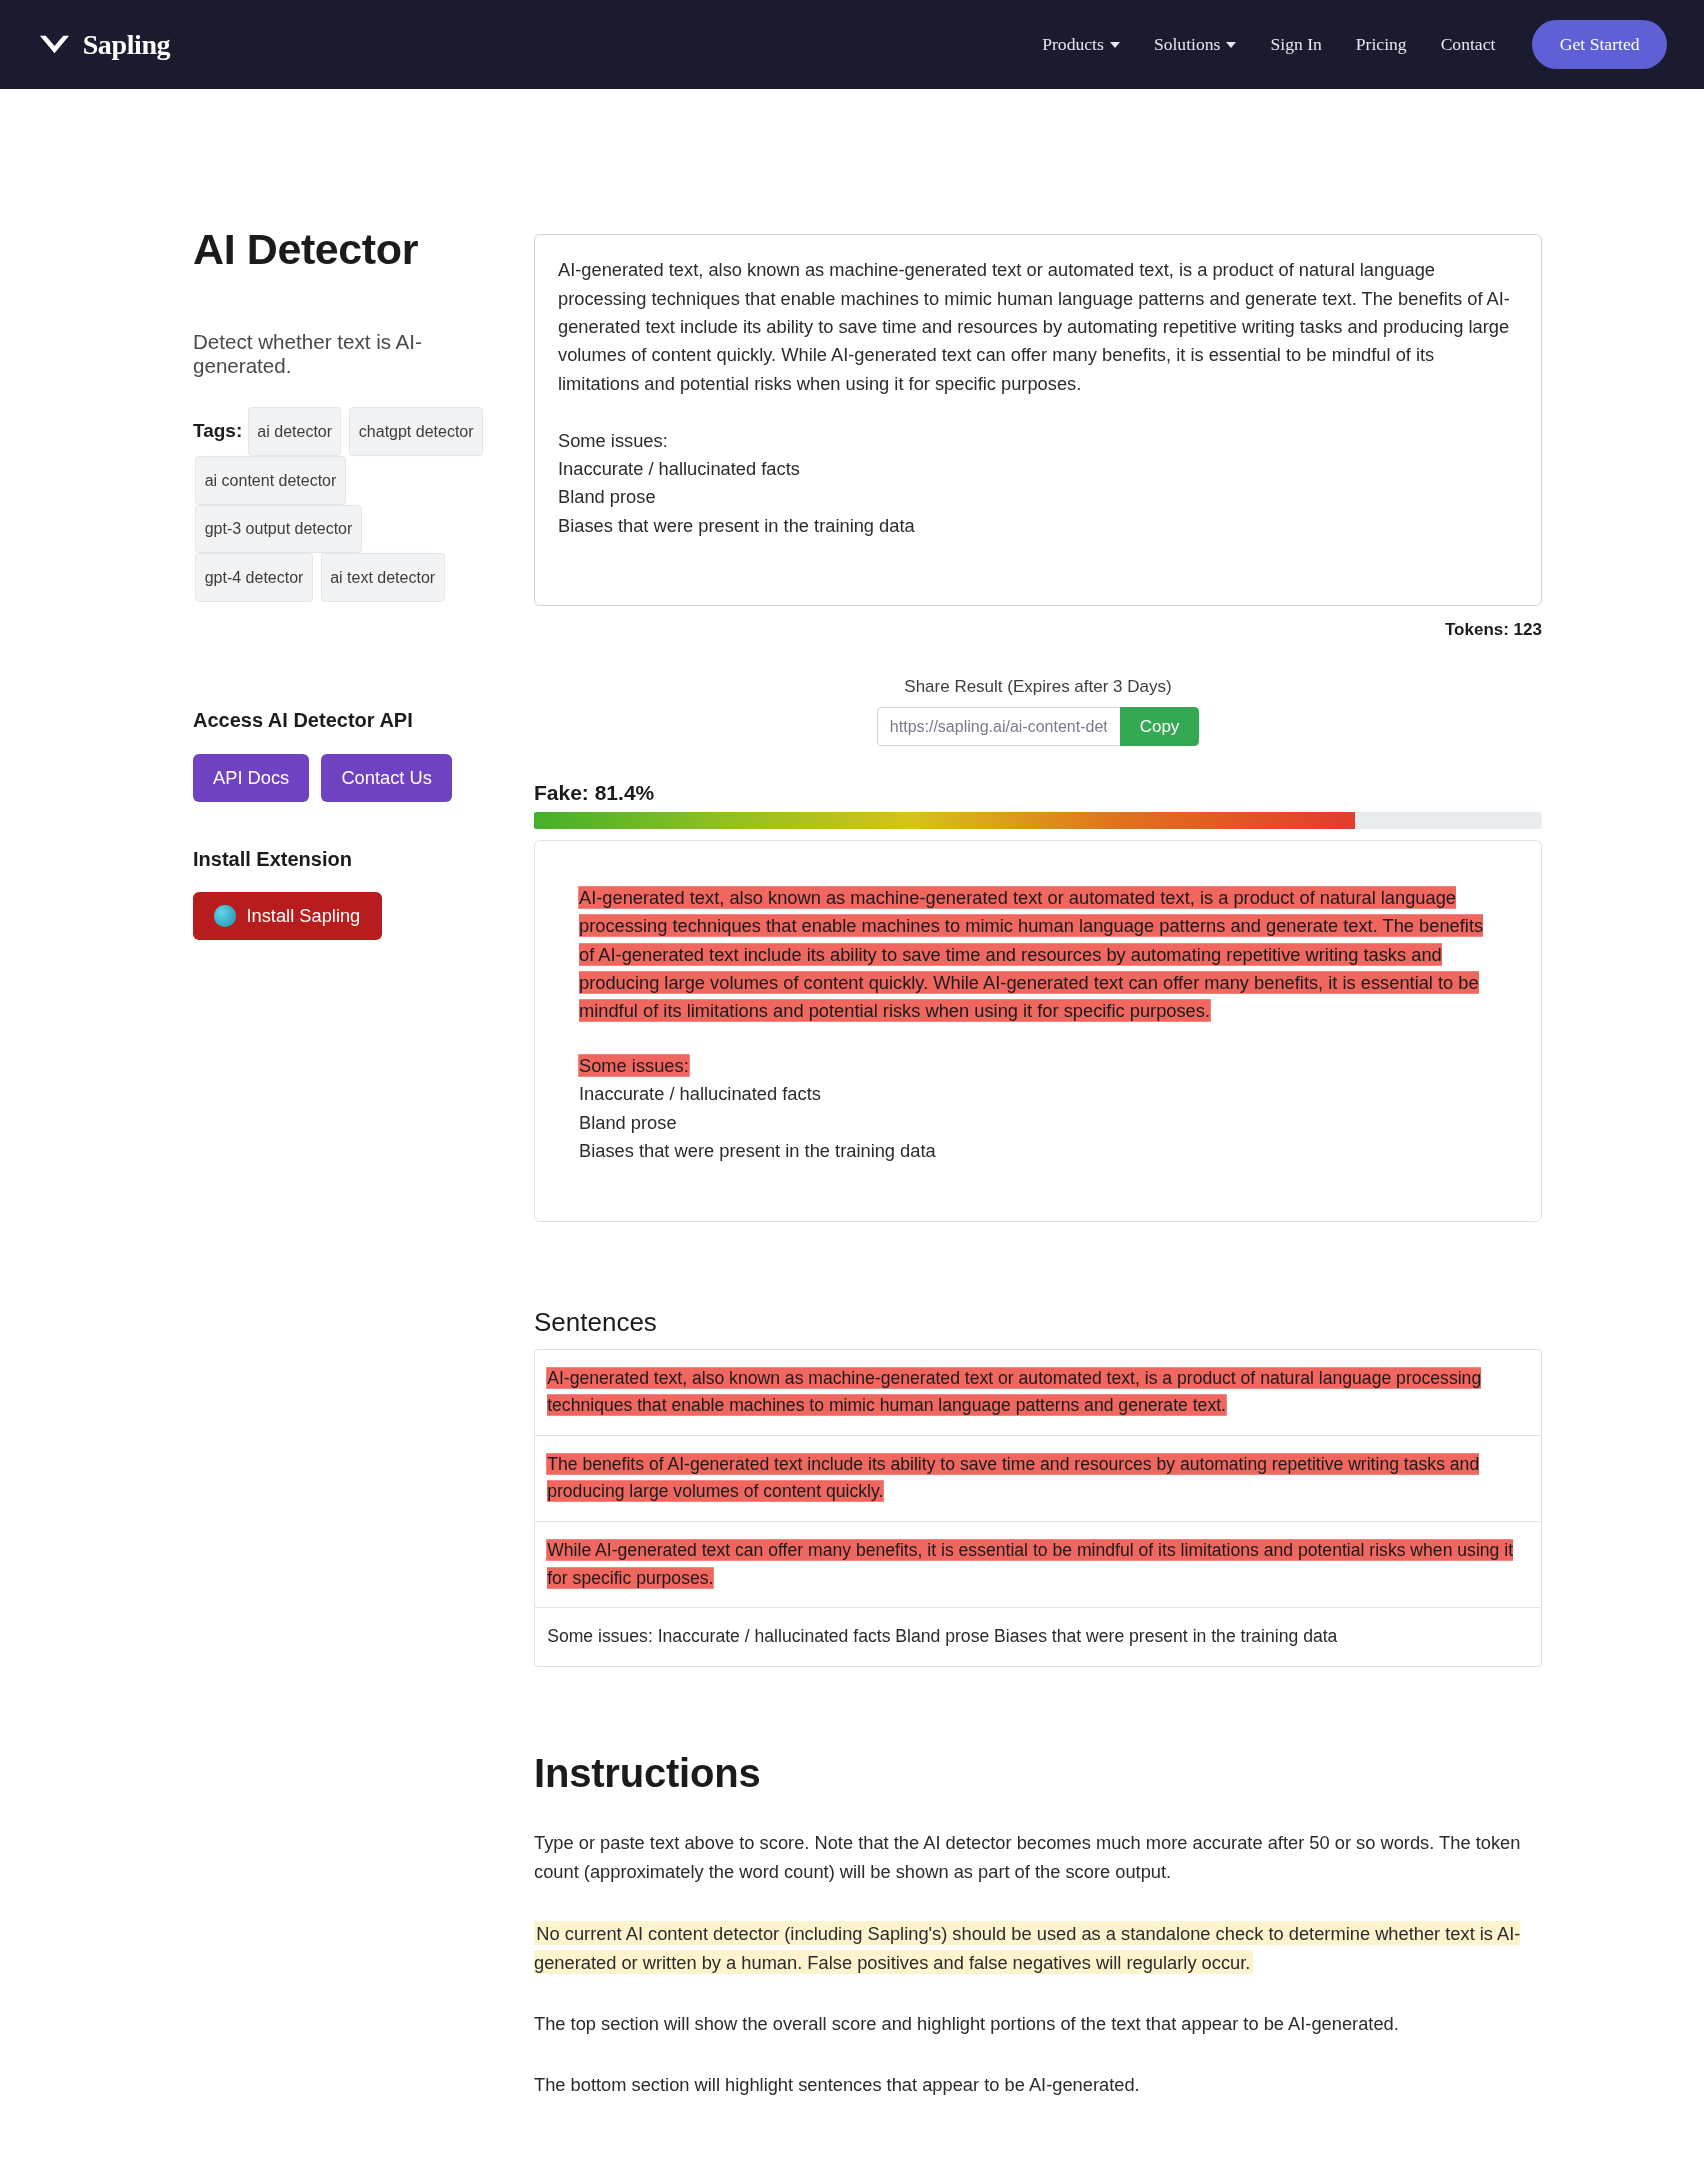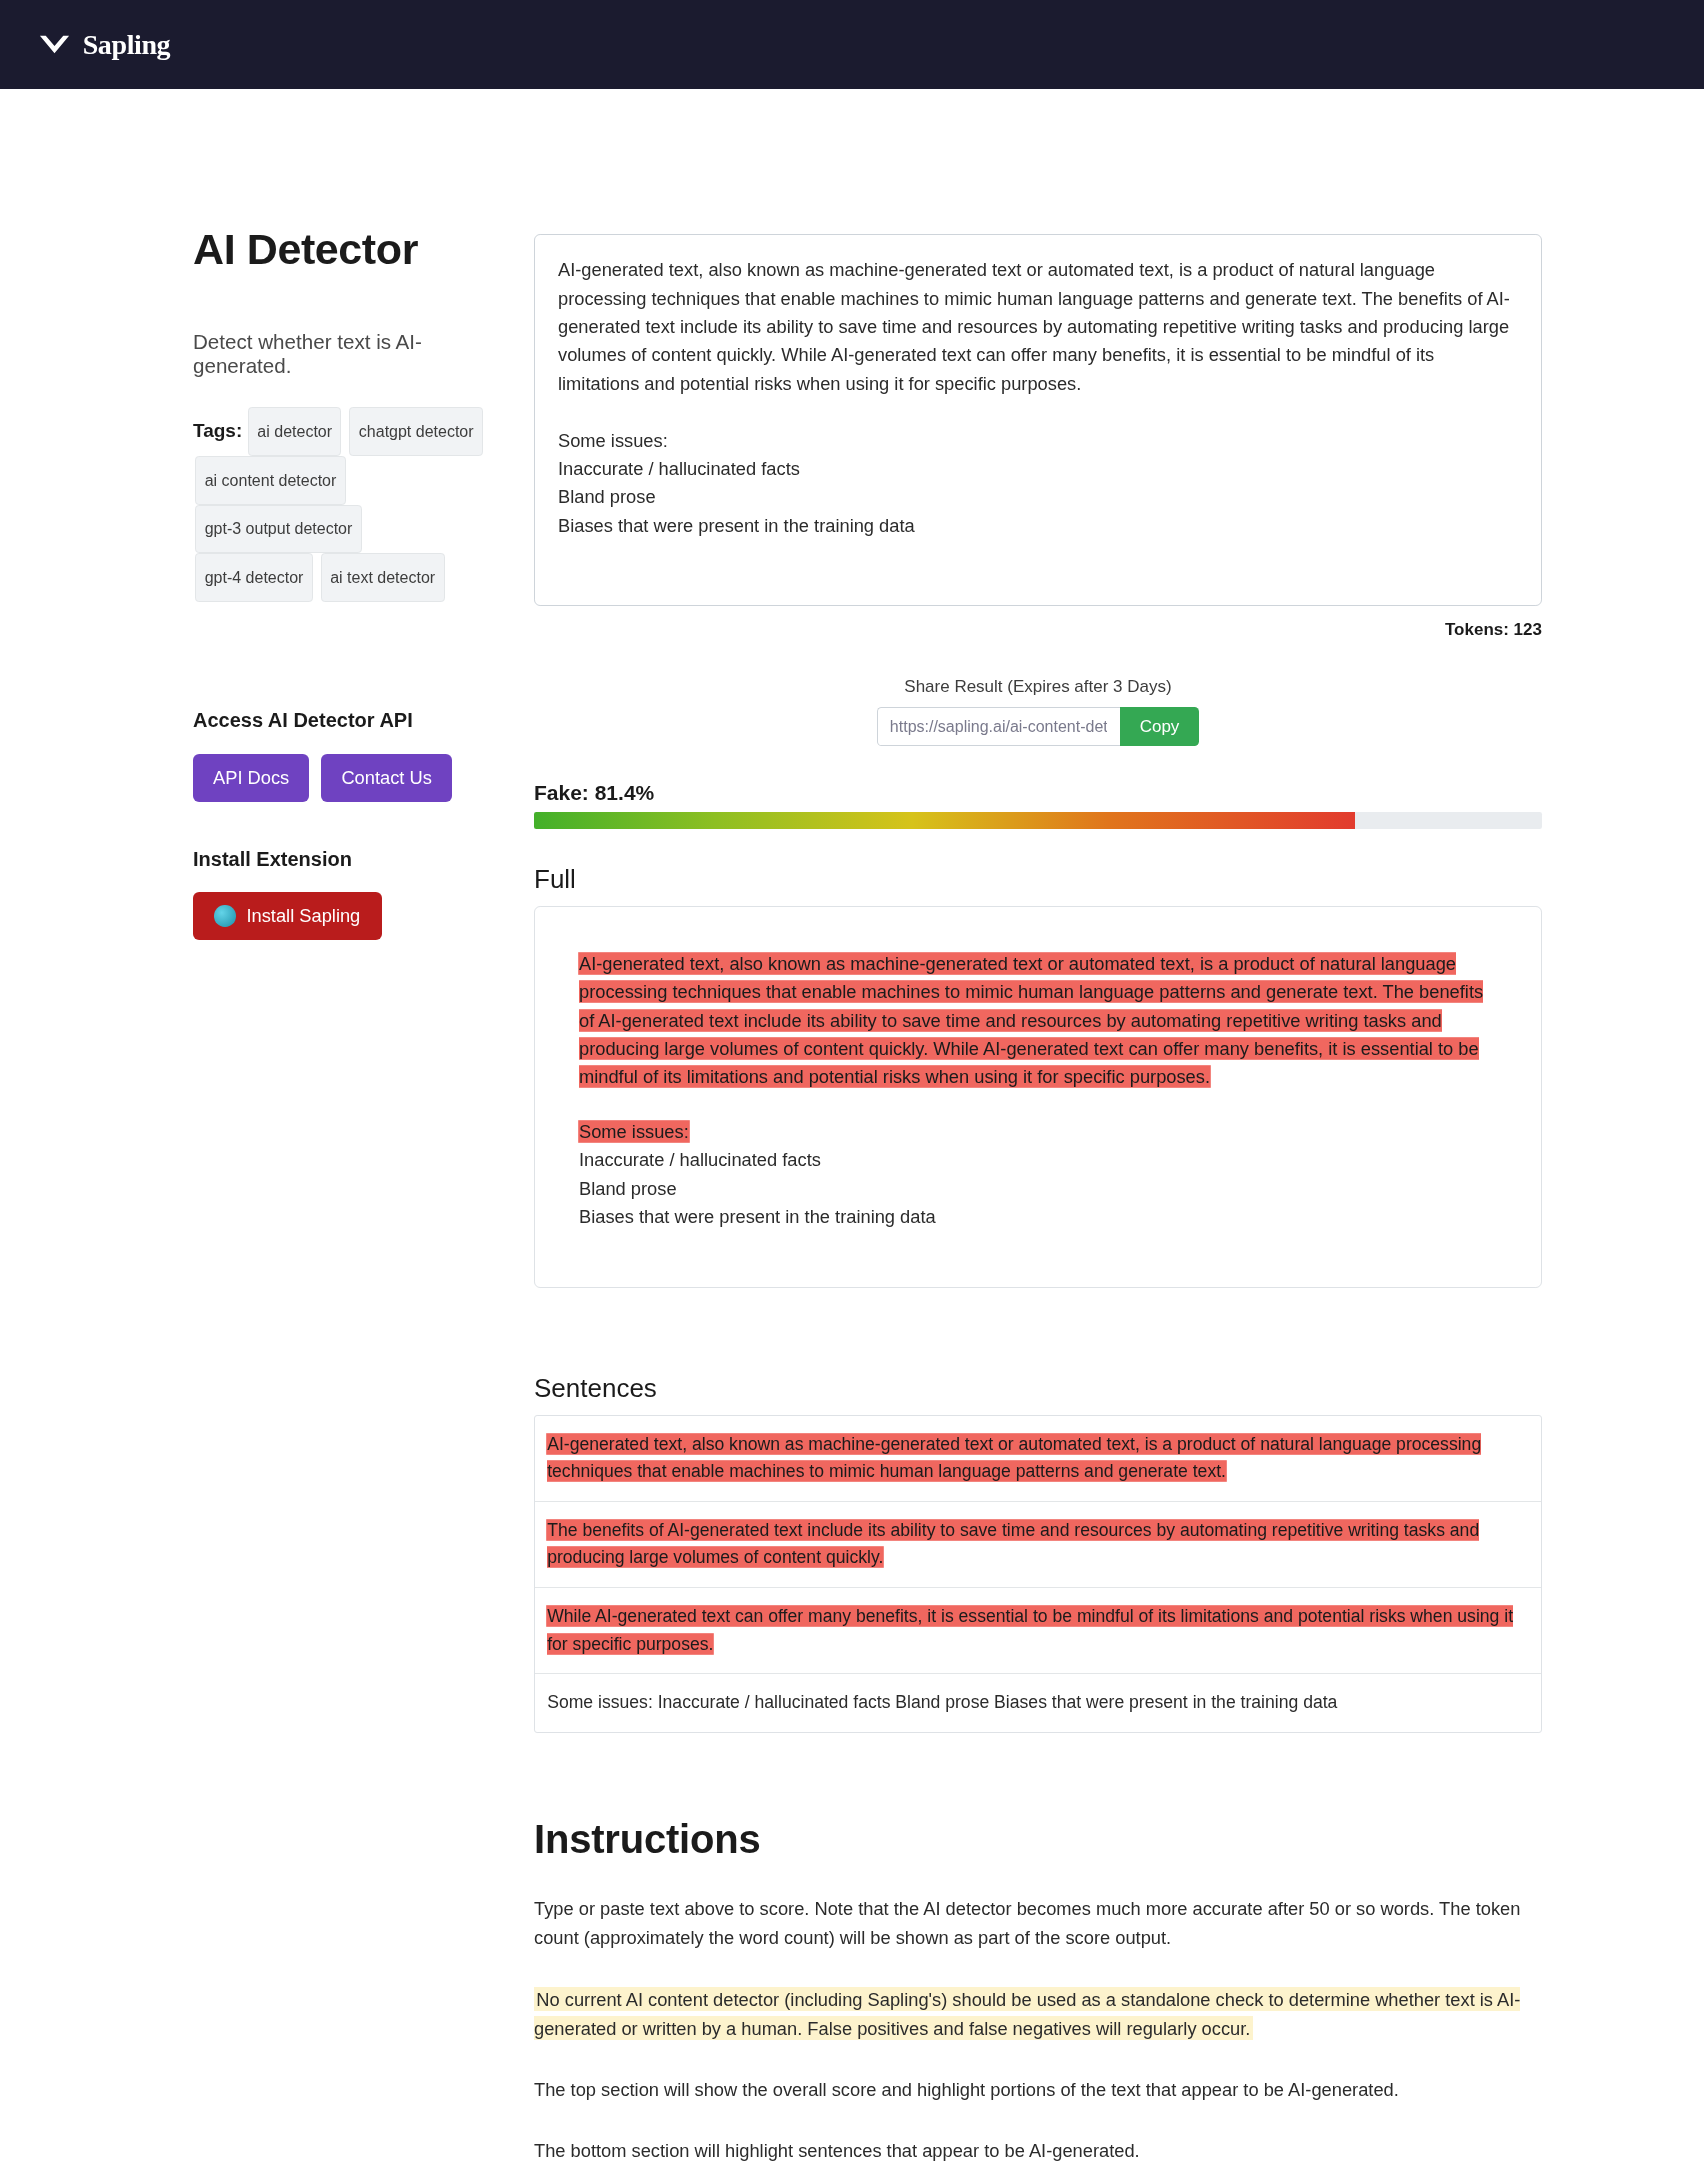--- a/index.html
+++ b/index.html
@@ -306,20 +306,34 @@
 
   <div class="navbar">
     <div class="brand">
       <span class="brand-logo">
         <svg viewBox="0 0 48 48" width="35" height="35">
           <path d="M4 12 L24 36 L44 12 L36 12 L24 26 L12 12 Z" fill="#ffffff"></path>
         </svg>
       </span>
       <span class="brand-name">Sapling</span>
     </div>
+    <div class="nav-right">
+      <a class="nav-link" href="#">
+        <span>Products</span>
+        <span class="caret"></span>
+      </a>
+      <a class="nav-link" href="#">
+        <span>Solutions</span>
+        <span class="caret"></span>
+      </a>
+      <a class="nav-link" href="#">Sign In</a>
+      <a class="nav-link" href="#">Pricing</a>
+      <a class="nav-link" href="#">Contact</a>
+      <button class="btn-started">Get Started</button>
+    </div>
   </div>
 
   <div class="page">
 
     <div class="left-col">
       <h1 class="title">AI Detector</h1>
       <div class="subtitle">Detect whether text is AI-generated.</div>
 
       <div class="tags-row">
         <span class="tags-label">Tags:</span>
@@ -358,21 +372,20 @@
       <div class="share-row">
         <input class="share-input" readonly="" value="https://sapling.ai/ai-content-dete" style="">
         <button class="copy-btn">Copy</button>
       </div>
 
       <div class="fake-label">Fake: 81.4%</div>
       <div class="meter">
         <div class="meter-fill" id="meter-fill" style="width: 81.4%;"></div>
       </div>
 
-      <div class="block-title">Full</div>
       <div class="result-box">
         <span class="hl">AI-generated text, also known as machine-generated text or automated text, is a product of natural language processing techniques that enable machines to mimic human language patterns and generate text. The benefits of AI-generated text include its ability to save time and resources by automating repetitive writing tasks and producing large volumes of content quickly. While AI-generated text can offer many benefits, it is essential to be mindful of its limitations and potential risks when using it for specific purposes.</span>
         <div class="para-gap"></div>
         <div><span class="hl">Some issues:</span></div>
         <div>Inaccurate / hallucinated facts</div>
         <div>Bland prose</div>
         <div>Biases that were present in the training data</div>
       </div>
 
       <div class="sentences-title">Sentences</div>

